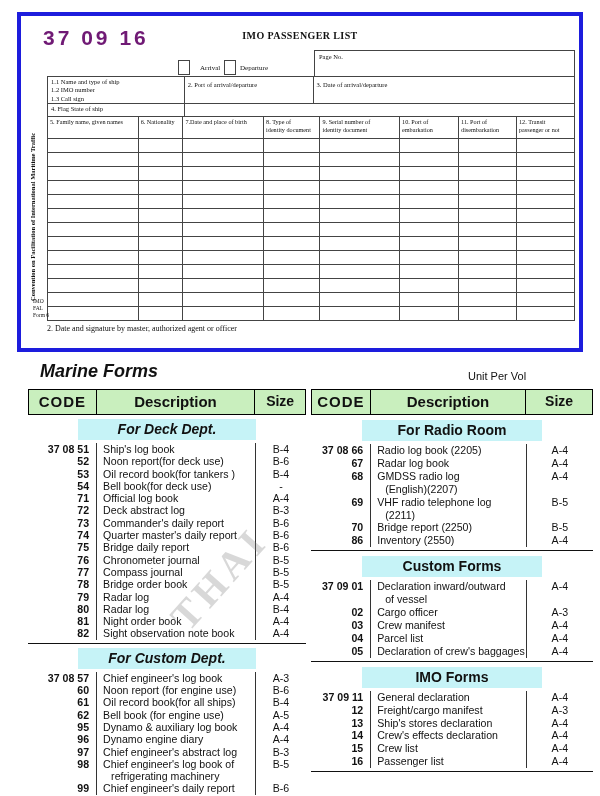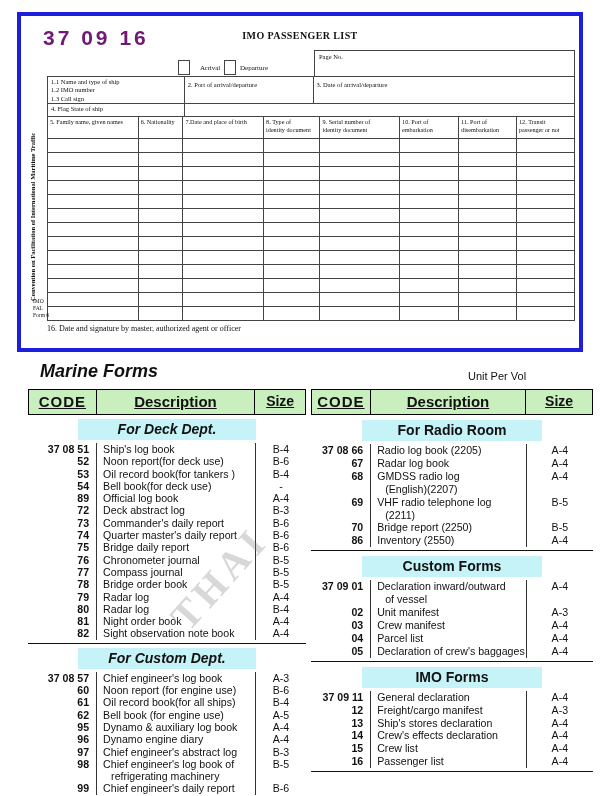--- a/index.html
+++ b/index.html
@@ -49,21 +49,21 @@
   .form-footer{position:absolute;left:26px;top:308px;font-family:"Liberation Serif",serif;font-size:8px;}
 
   
   .catalog-title{position:absolute;left:40px;top:361px;font-style:italic;font-weight:bold;font-size:18px;}
   .unit-note{position:absolute;left:468px;top:370px;font-size:11px;}
 
   .col{position:absolute;top:389px;--wc:24.5%;--wd:57.5%;}
   .col-left{left:28px;width:278px;}
   .col-right{left:311px;width:282px;--wc:21%;--wd:55.5%;}
 
-  .cat-head{display:flex;border:1.5px solid #000;box-sizing:border-box;text-decoration:underline;}
+  .cat-head{display:flex;border:1.5px solid #000;box-sizing:border-box;}
   .hcell{box-sizing:border-box;background:#c9efbe;text-align:center;font-weight:bold;
          font-size:15px;padding:3px 0 4px;border-right:1.5px solid #000;}
   .hcell:last-child{border-right:none;flex:1;}
   .cell-code{width:var(--wc);letter-spacing:1px;}
   .cell-desc{width:var(--wd);}
   .cell-size{font-size:14px;}
 
   .band{width:64%;margin:5px auto 3px;background:#c6f3f7;text-align:center;
         font-weight:bold;font-size:14px;padding:2px 0 3px;}
   .col-left .band{margin-top:4px;font-style:italic;}
@@ -230,21 +230,21 @@
         <div class="mg-cell mg-data"></div>
         <div class="mg-cell mg-data"></div>
         <div class="mg-cell mg-data"></div>
         <div class="mg-cell mg-data"></div>
       </div>
 
     <div class="side-text">Convention on Facilitation of International Maritime Traffic</div>
     <div class="fal-ref">IMO
 FAL
 Form 6</div>
-    <div class="form-footer">16. Date and signature by master, authorized agent or officer</div>
+    <div class="form-footer">2. Date and signature by master, authorized agent or officer</div>
   </div>
 
   <div class="catalog-title">Marine Forms</div>
   <div class="unit-note">Unit Per Vol</div>
 
   <div class="col col-left" id="col-left">
       <div class="cat-head">
         <div class="hcell cell-code">CODE</div>
         <div class="hcell cell-desc">Description</div>
         <div class="hcell cell-size">Size</div>
@@ -265,21 +265,21 @@
           <div class="i-code">53</div>
           <div class="i-desc">Oil record book(for tankers )</div>
           <div class="i-size">B-4</div>
         </div>
         <div class="irow">
           <div class="i-code">54</div>
           <div class="i-desc">Bell book(for deck use)</div>
           <div class="i-size">-</div>
         </div>
         <div class="irow">
-          <div class="i-code">89</div>
+          <div class="i-code">71</div>
           <div class="i-desc">Official log book</div>
           <div class="i-size">A-4</div>
         </div>
         <div class="irow">
           <div class="i-code">72</div>
           <div class="i-desc">Deck abstract log</div>
           <div class="i-size">B-3</div>
         </div>
         <div class="irow">
           <div class="i-code">73</div>
@@ -424,21 +424,21 @@
       <div class="sep"></div>
       <div class="band">Custom Forms</div>
       <div class="items">
         <div class="irow">
           <div class="i-code">37 09 01</div>
           <div class="i-desc">Declaration inward/outward<div class="line2">of vessel</div></div>
           <div class="i-size">A-4</div>
         </div>
         <div class="irow">
           <div class="i-code">02</div>
-          <div class="i-desc">Unit manifest</div>
+          <div class="i-desc">Cargo officer</div>
           <div class="i-size">A-3</div>
         </div>
         <div class="irow">
           <div class="i-code">03</div>
           <div class="i-desc">Crew manifest</div>
           <div class="i-size">A-4</div>
         </div>
         <div class="irow">
           <div class="i-code">04</div>
           <div class="i-desc">Parcel list</div>

